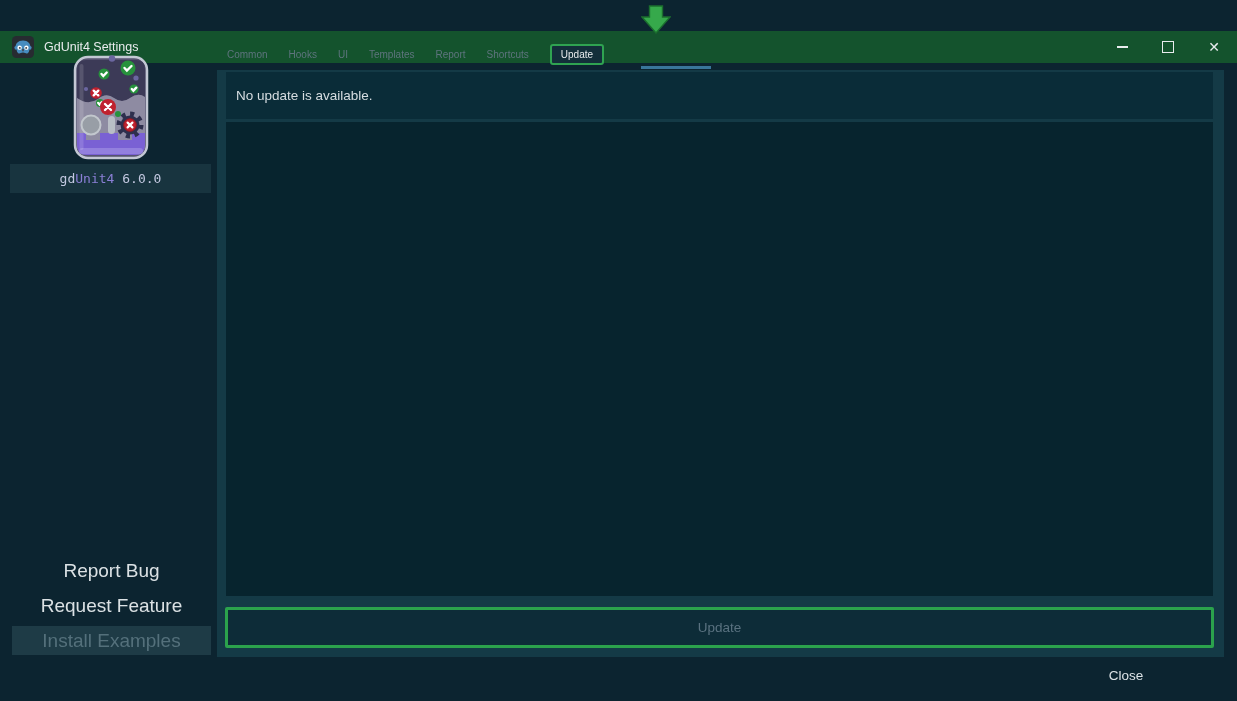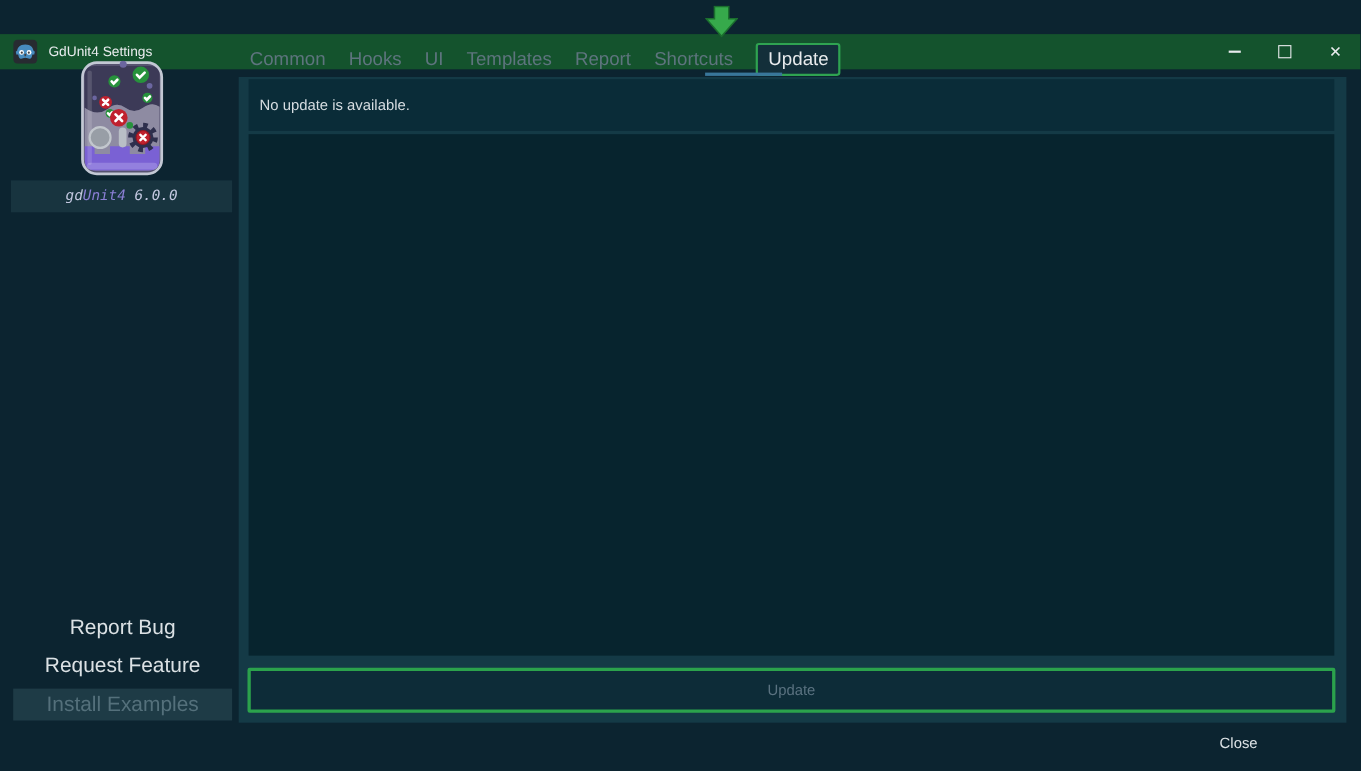--- a/index.html
+++ b/index.html
@@ -17,33 +17,33 @@
   #btn-maximize{left:1145px;}
   #btn-close{left:1191px;}
   .min-glyph{width:11px;height:1.4px;background:#e9ecee;}
   .max-glyph{width:10px;height:10px;border:1.2px solid #e9ecee;}
   .close-glyph{color:#e9ecee;font-size:14px;line-height:14px;}
 
   
   #logo{position:absolute;left:72px;top:55px;}
   #version-row{position:absolute;left:10px;top:164px;width:201px;height:29px;
                background:#18343f;display:flex;align-items:center;justify-content:center;
-               font-family:"DejaVu Sans Mono",monospace;font-size:13px;white-space:pre;font-style:italic;}
+               font-family:"DejaVu Sans Mono",monospace;font-size:13px;white-space:pre;}
   #version-row .v-gray{color:#c3c8e0;}
   #version-row .v-purple{color:#8b7fd6;}
   .side-action{position:absolute;left:12px;width:199px;height:29px;display:flex;
                align-items:center;justify-content:center;font-size:19px;color:#dbe1e4;
                cursor:default;}
   #action-report-bug{top:556px;}
   #action-request-feature{top:591px;}
   #action-install-examples{top:626px;background:#1e3b46;color:#54707b;}
 
   
   #tabbar{position:absolute;left:227px;top:40px;height:28px;display:flex;
-          align-items:center;gap:21px;font-size:17px;color:#5e747e;justify-content:flex-end;}
+          align-items:center;gap:21px;font-size:10px;color:#5e747e;justify-content:flex-end;}
   .tab{cursor:default;}
   .tab.active{color:#e8ebed;border:2px solid #2fa351;border-radius:3px;
               padding:3px 9px;background:#132f3a;}
   #active-tab-underline{position:absolute;left:641px;top:66px;width:70px;height:3px;
               background:#39769a;}
   #tutorial-arrow{position:absolute;left:641px;top:5px;width:30px;height:29px;}
 
   
   #panel{position:absolute;left:217px;top:70px;width:1007px;height:587px;background:#143a46;}
   #message-row{position:absolute;left:9px;top:2px;width:987px;height:47px;background:#0a2c38;

